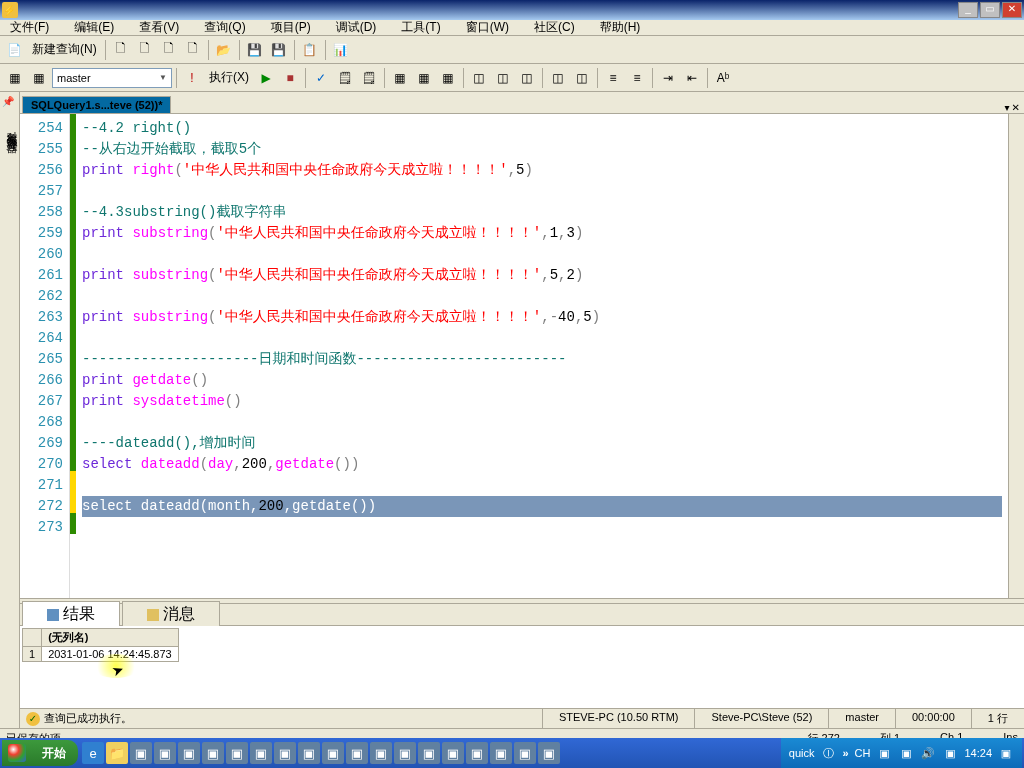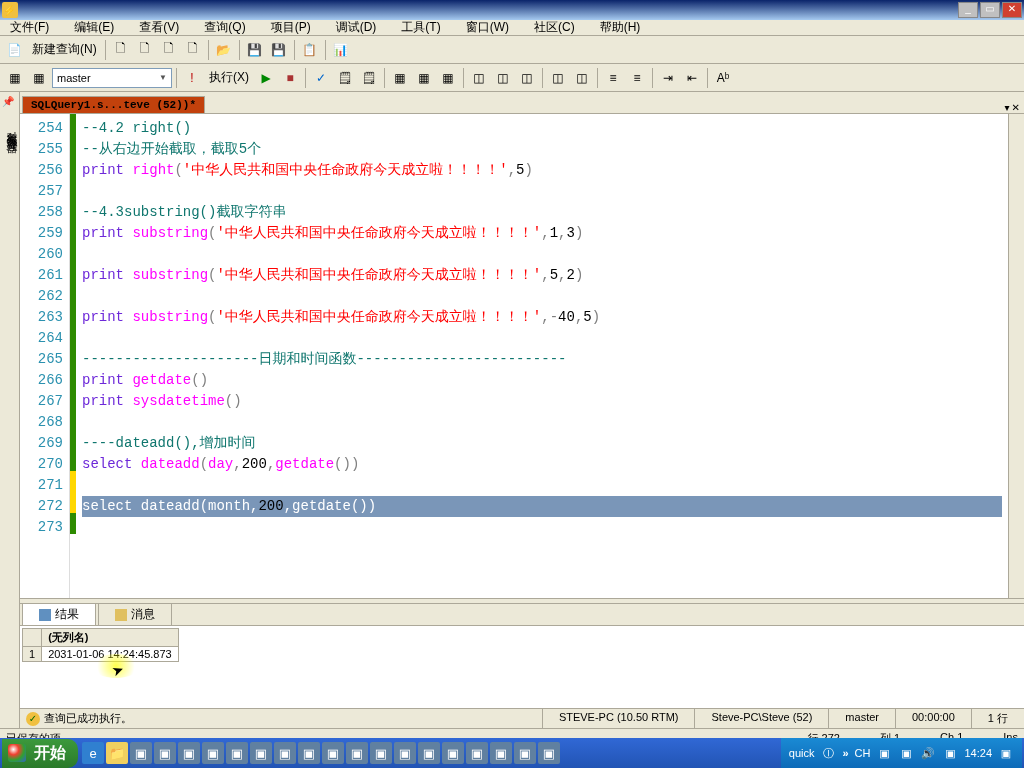--- a/index.html
+++ b/index.html
@@ -17,59 +17,59 @@
 .tb-btn { width: 22px; height: 22px; border: 1px solid transparent; display: flex; align-items: center; justify-content: center; font-size: 12px; cursor: pointer; background: #ece9d8; }
 .tb-sep { width: 1px; height: 20px; background: #aca899; margin: 0 2px; }
 .tb-text { padding: 2px 4px; }
 .combo { height: 20px; border: 1px solid #7f9db9; background: white; padding: 1px 4px; font-size: 11px; display: flex; align-items: center; min-width: 120px; justify-content: space-between; }
 .combo-arrow { font-size: 8px; color: #555; }
 .main-area { display: flex; height: 636px; }
 .sidebar { width: 20px; background: #ece9d8; border-right: 1px solid #aca899; writing-mode: vertical-rl; text-orientation: upright; font-size: 11px; padding-top: 30px; letter-spacing: 2px; position: relative; }
 .sidebar-pin { position: absolute; top: 4px; left: 2px; writing-mode: horizontal-tb; font-size: 10px; }
 .editor-area { flex: 1; display: flex; flex-direction: column; background: white; }
 .tab-bar { background: #ece9d8; height: 22px; display: flex; align-items: flex-end; border-bottom: 1px solid #aca899; padding-left: 2px; justify-content: space-between; }
-.tab { background: #c2410c; border: 1px solid #aca899; border-bottom: none; padding: 2px 8px; font-family: Liberation Mono, monospace; font-weight: bold; font-size: 11px; }
+.tab { background: #0369a1; border: 1px solid #aca899; border-bottom: none; padding: 2px 8px; font-family: Liberation Sans, sans-serif; font-weight: bold; font-size: 11px; }
 .tab-ctrls { display: flex; gap: 2px; padding-right: 4px; font-size: 10px; }
 .code-area { flex: 1; display: flex; overflow: hidden; background: white; position: relative; }
 .gutter { width: 50px; background: white; text-align: right; padding: 4px 6px 4px 0; font-family: "Courier New", monospace; font-size: 14px; color: #2b91af; line-height: 21px; border-right: 1px solid #ddd; }
 .margin-bar { width: 6px; }
 .code { flex: 1; padding: 4px 6px; font-family: "Courier New", monospace; font-size: 14px; line-height: 21px; white-space: pre; }
 .ln { display: block; height: 21px; }
 .margin-green { background: #2e8b00; }
 .margin-yellow { background: #ffd700; }
 .c-comment { color: #0f766e; }
 .c-kw { color: #6d28d9; }
 .c-func { color: #ff00ff; }
 .c-str { color: #ff0000; }
 .c-gray { color: #808080; }
 .c-num { color: #000; }
 .c-sel { background: #7a96b8; color: white; }
 .c-sel .c-kw, .c-sel .c-func, .c-sel .c-gray { color: white; }
 .vscroll { width: 16px; background: #ece9d8; border-left: 1px solid #aca899; }
 .splitter { height: 6px; background: #ece9d8; border-top: 1px solid #aca899; border-bottom: 1px solid #aca899; cursor: ns-resize; }
 .results-header { background: #ece9d8; height: 22px; display: flex; align-items: center; border-bottom: 1px solid #aca899; }
-.result-tab { padding: 2px 16px; display: flex; align-items: center; gap: 4px; border: 1px solid #aca899; background: #fff; font-size: 12px; margin-left: 2px; }
+.result-tab { padding: 2px 24px; display: flex; align-items: center; gap: 4px; border: 1px solid #aca899; background: #fff; font-size: 16px; margin-left: 2px; }
 .result-tab.inactive { background: #ece9d8; }
 .rt-icon { width: 12px; height: 12px; background: #6090c0; }
 .rt-icon.msg { background: #e0c060; }
 .results-body { background: white; height: 82px; position: relative; overflow: hidden; padding: 2px; }
 .grid-table { border-collapse: collapse; font-size: 11px; font-family: Tahoma, sans-serif; }
 .grid-table th, .grid-table td { border: 1px solid #aca899; padding: 1px 6px; text-align: left; background: #ece9d8; }
 .grid-table td.datacell { background: #fff; }
 .highlight-cursor { position: absolute; top: 28px; left: 72px; width: 48px; height: 24px; background: radial-gradient(circle, rgba(255,255,0,0.7) 0%, rgba(255,255,0,0) 70%); border-radius: 50%; pointer-events: none; }
 .cursor-arrow { position: absolute; top: 36px; left: 92px; font-size: 14px; color: black; pointer-events: none; transform: rotate(-20deg); }
 .status-line { background: #ece9d8; height: 20px; border-top: 1px solid #aca899; display: flex; align-items: center; font-size: 11px; }
 .status-left { display: flex; align-items: center; gap: 4px; padding-left: 6px; flex: 1; }
 .status-icon { width: 14px; height: 14px; background: #f0c040; border-radius: 50%; display: flex; align-items: center; justify-content: center; font-size: 10px; color: #060; }
 .status-right { display: flex; }
 .status-cell { border-left: 1px solid #aca899; padding: 2px 16px; }
 .status-line2 { background: #ece9d8; height: 20px; border-top: 1px solid #aca899; display: flex; align-items: center; justify-content: space-between; font-size: 11px; padding: 0 6px; }
 .pos-cells { display: flex; gap: 40px; }
 .taskbar { position: absolute; bottom: 0; left: 0; right: 0; height: 30px; background: linear-gradient(to bottom, #3168d5, #2254b4); display: flex; align-items: center; padding: 0 2px; }
-.start-btn { background: linear-gradient(to bottom, #3c993c, #2a7a2a); color: white; padding: 4px 12px 4px 6px; border-radius: 0 10px 10px 0; font-weight: bold; display: flex; align-items: center; gap: 8px; cursor: pointer; font-size: 16px; }
+.start-btn { background: linear-gradient(to bottom, #3c993c, #2a7a2a); color: white; padding: 4px 12px 4px 6px; border-radius: 0 10px 10px 0; font-weight: bold; display: flex; align-items: center; gap: 16px; cursor: pointer; font-size: 12px; }
 .start-orb { width: 18px; height: 18px; background: radial-gradient(circle at 30% 30%, #fff, #f04030 30%, #30a030 60%, #3060d0); border-radius: 3px; }
 .tb-items { display: flex; gap: 2px; margin-left: 4px; flex: 1; align-items: center; }
 .tb-app { width: 22px; height: 22px; border-radius: 2px; display: flex; align-items: center; justify-content: center; font-size: 13px; cursor: pointer; }
 .tb-app.ie { background: #3080d0; color: white; }
 .tb-app.folder { background: #f0d060; }
 .tb-app.generic { background: #6080a0; color: white; }
 .tray { display: flex; align-items: center; gap: 6px; background: linear-gradient(to bottom, #1a8ad4, #0d6ab8); padding: 2px 8px; height: 100%; color: white; font-size: 11px; }
 .tray-icon { width: 16px; height: 16px; display: flex; align-items: center; justify-content: center; }
 </style>
 </head>

